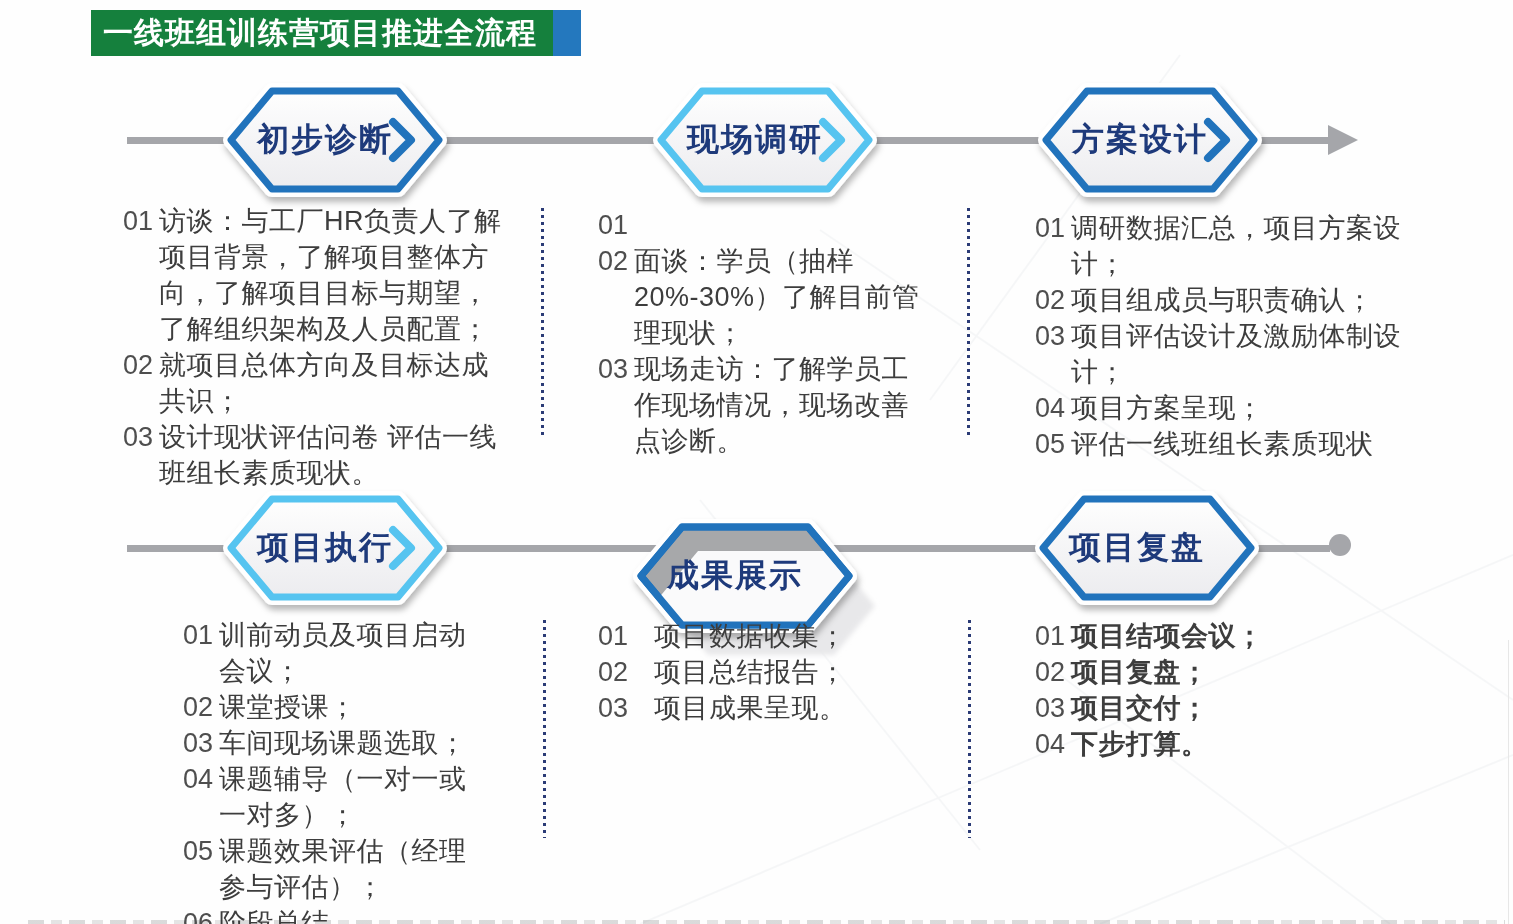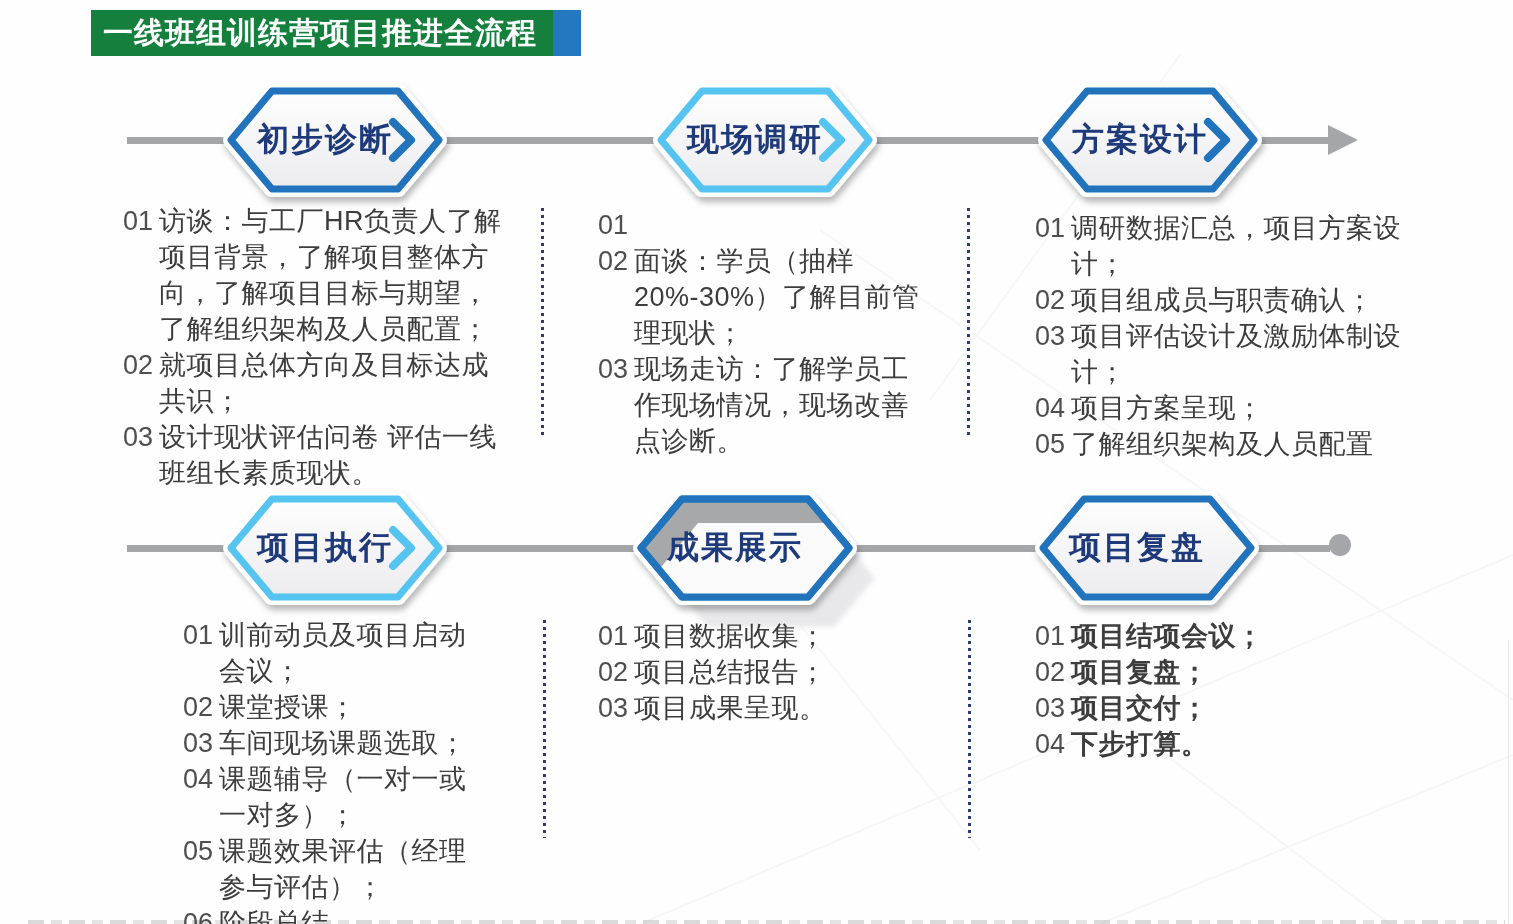--- a/index.html
+++ b/index.html
@@ -39,21 +39,21 @@
   }
   
   .tlist{position:absolute;z-index:2;color:#3D3D3D;font-size:27px;line-height:36px;letter-spacing:0.5px;}
   .titem{display:flex;align-items:flex-start;}
   .num{flex:0 0 36px;color:#4E4E4E;letter-spacing:0;}
   .txt{flex:1;}
   .w1 .txt{max-width:344px;}
   .w2 .txt{max-width:296px;}
   .w3 .txt{max-width:348px;}
   .w4 .txt{max-width:262px;}
-  .w5 .txt{max-width:300px;}
+  .w5 .txt{max-width:300px;margin-left:20px;}
   .w6 .txt{max-width:300px;font-weight:bold;}
   
   .vdiv{
     position:absolute;width:3px;z-index:1;
     background:repeating-linear-gradient(180deg,#2B3B76 0 3.5px,transparent 3.5px 7px);
   }
   
   .bottom-strip{
     position:absolute;left:28px;right:8px;bottom:0;height:4px;opacity:.45;
     background:repeating-linear-gradient(to right,
@@ -140,21 +140,21 @@
 
   <div class="hex" style="left:1040px;top:80px;">
     <svg width="220" height="120" viewBox="0 0 220 120">
       <polygon class="halo" points="6,60 47,11 173,11 214,60 173,109 47,109"></polygon>
       <polygon class="face" points="6,60 47,11 173,11 214,60 173,109 47,109" stroke="#2173BC"></polygon>
       <path class="chev" d="M168 42 L186 60 L168 78" stroke="#2173BC"></path>
     </svg>
     <div class="hex-label">方案设计</div>
   </div>
 
-  <div class="hex" style="left:635px;top:488px;text-decoration:underline;">
+  <div class="hex" style="left:635px;top:516px;text-decoration:underline;">
     <svg width="220" height="120" viewBox="0 0 220 120">
       <polygon class="big-shadow" points="32,90 73,41 199,41 240,90 199,139 73,139"></polygon>
       <polygon class="halo" points="6,60 47,11 173,11 214,60 173,109 47,109"></polygon>
       <polygon class="face-gray" points="6,60 47,11 173,11 214,60 173,109 47,109" stroke="#2173BC"></polygon>
       <g clip-path="url(#hexclip)">
         <polygon class="inner-white" points="22,84 63,35 189,35 230,84 189,133 63,133"></polygon>
       </g>
       <polygon class="face-edge" points="6,60 47,11 173,11 214,60 173,109 47,109" stroke="#2173BC"></polygon>
     </svg>
     <div class="hex-label">成果展示</div>
@@ -209,21 +209,21 @@
     <div class="titem">
         <span class="num">03</span>
         <span class="txt">项目评估设计及激励体制设计；</span>
       </div>
     <div class="titem">
         <span class="num">04</span>
         <span class="txt">项目方案呈现；</span>
       </div>
     <div class="titem">
         <span class="num">05</span>
-        <span class="txt">了解组织架构及人员配置</span>
+        <span class="txt">评估一线班组长素质现状</span>
       </div>
   </div>
 
   <div class="tlist w4" style="left:183px;top:617px;width:300px;">
     <div class="titem">
         <span class="num">01</span>
         <span class="txt">训前动员及项目启动会议；</span>
       </div>
     <div class="titem">
         <span class="num">02</span>

